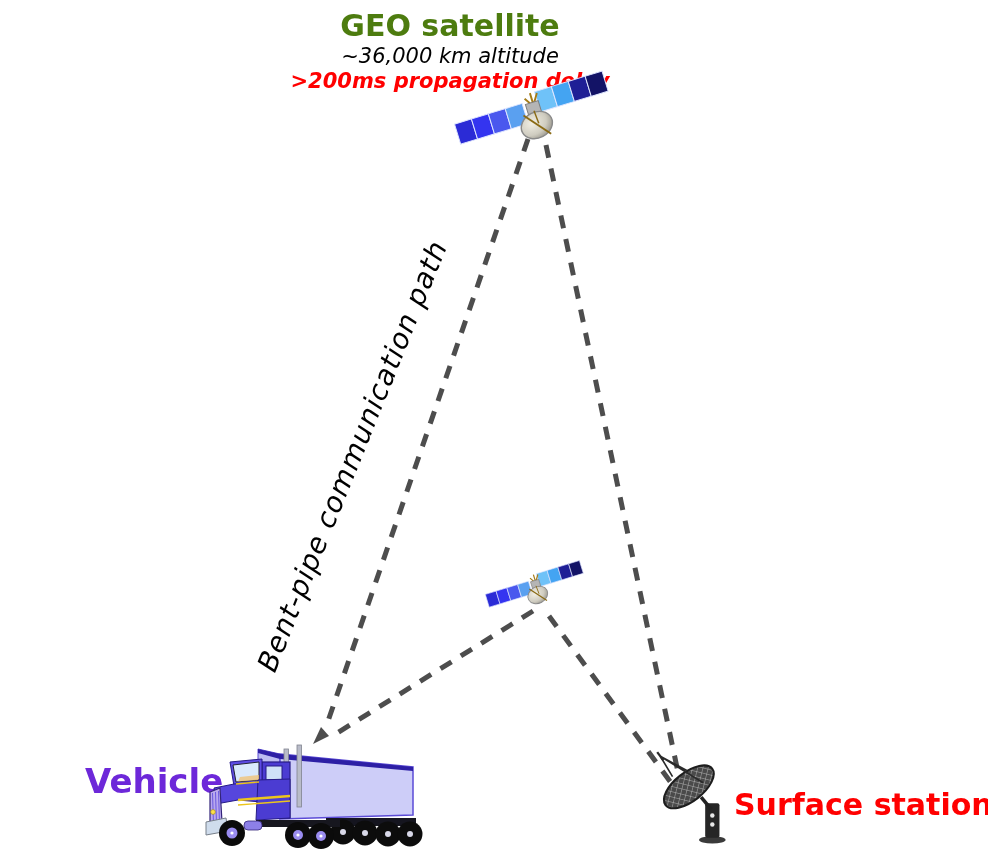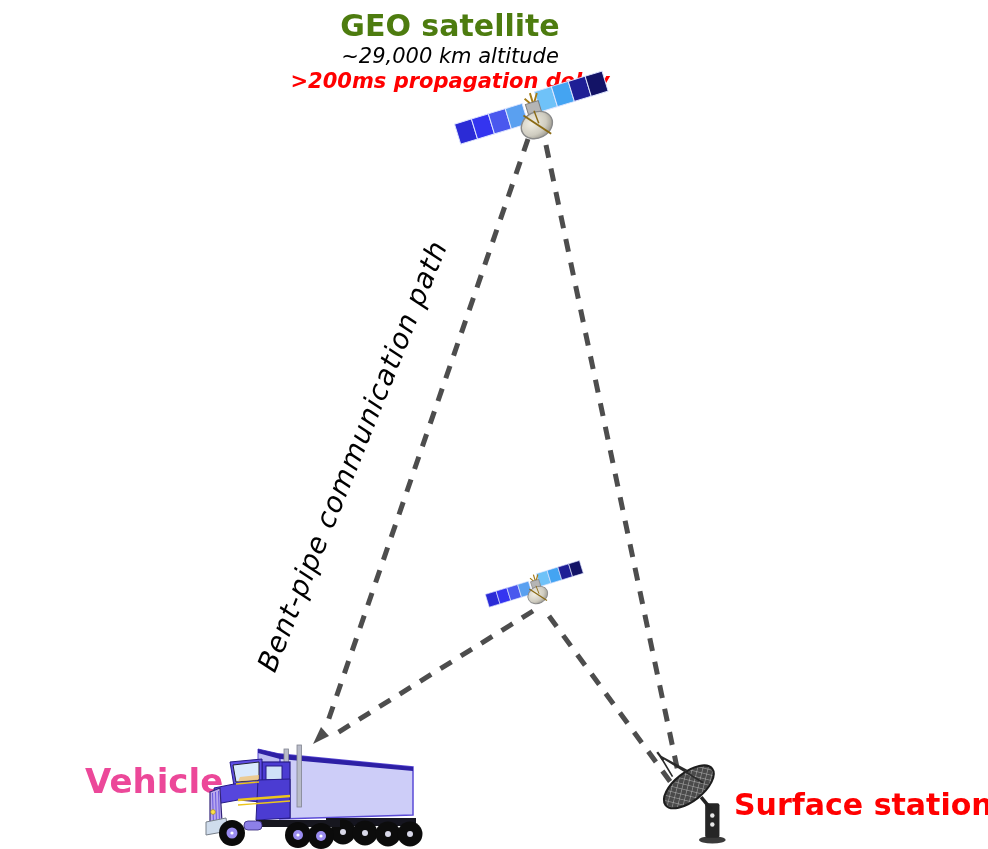--- a/index.html
+++ b/index.html
@@ -14,21 +14,21 @@
   .node-alt{font-style:italic;color:#000000;white-space:nowrap;}
   .node-delay{font-style:italic;font-weight:bold;color:#ff0000;white-space:nowrap;}
   .geo-block{left:250px;top:8px;width:400px;}
   .geo-block .node-title{font-size:30px;line-height:36px;}
   .geo-block .node-alt{font-size:21px;line-height:25px;}
   .geo-block .node-delay{font-size:21px;line-height:24px;}
   .leo-block{left:367px;top:488px;width:300px;}
   .leo-block .node-title{font-size:28px;line-height:32px;}
   .leo-block .node-alt{font-size:19px;line-height:23px;}
   .leo-block .node-delay{font-size:20px;line-height:24px;}
-  .vehicle-label{left:85px;top:761px;font-size:34px;font-weight:bold;color:#ec4899;white-space:nowrap;text-align:right;}
+  .vehicle-label{left:85px;top:761px;font-size:34px;font-weight:bold;color:#6d28d9;white-space:nowrap;text-align:right;}
   .surface-label{left:734px;top:787px;font-size:30px;font-weight:bold;color:#ff0000;white-space:nowrap;}
   .bent-label{
     left:283px;top:641px;height:36px;line-height:36px;
     font-size:28px;font-style:italic;color:#000000;letter-spacing:1px;white-space:nowrap;
     transform-origin:0 100%;transform:rotate(-68deg);
   }
   svg{display:block;}
   .links-layer{position:absolute;left:0;top:0;}
   .links-layer line{stroke:#4d4d4d;stroke-width:5;stroke-dasharray:13 11;}
 </style>
@@ -75,21 +75,21 @@
   <svg class="links-layer" width="988" height="849" viewBox="0 0 988 849">
     <line x1="528" y1="139" x2="327" y2="724"></line>
     <line x1="546" y1="145" x2="679" y2="777"></line>
     <line x1="533" y1="611" x2="334" y2="735"></line>
     <line x1="549" y1="616" x2="672" y2="784"></line>
     <polygon points="313,744 329,736 321,727" fill="#4d4d4d"></polygon>
   </svg>
 
   <div class="node-block geo-block">
     <div class="node-title">GEO satellite</div>
-    <div class="node-alt">~29,000 km altitude</div>
+    <div class="node-alt">~36,000 km altitude</div>
     <div class="node-delay">&gt;200ms propagation delay</div>
   </div>
 
   <svg class="abs" style="left:448px;top:64px" width="172" height="105" viewBox="0 0 180 110">
     <use href="#sat-icon"></use>
   </svg>
 
 
   <svg class="abs" style="left:481px;top:556px" width="110" height="67" viewBox="0 0 180 110">
     <use href="#sat-icon"></use>

